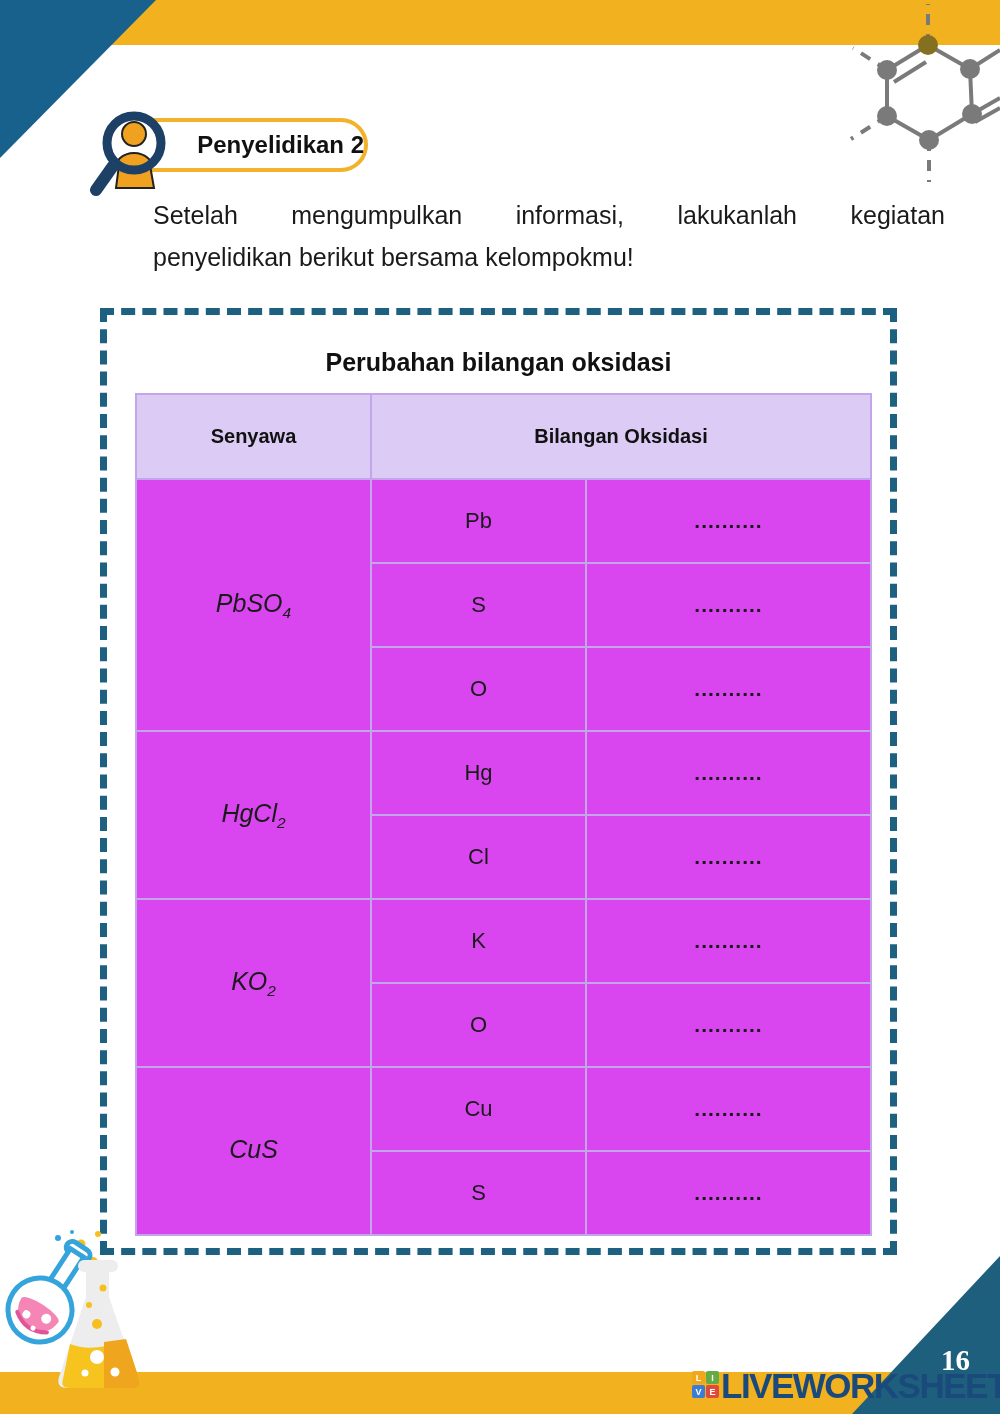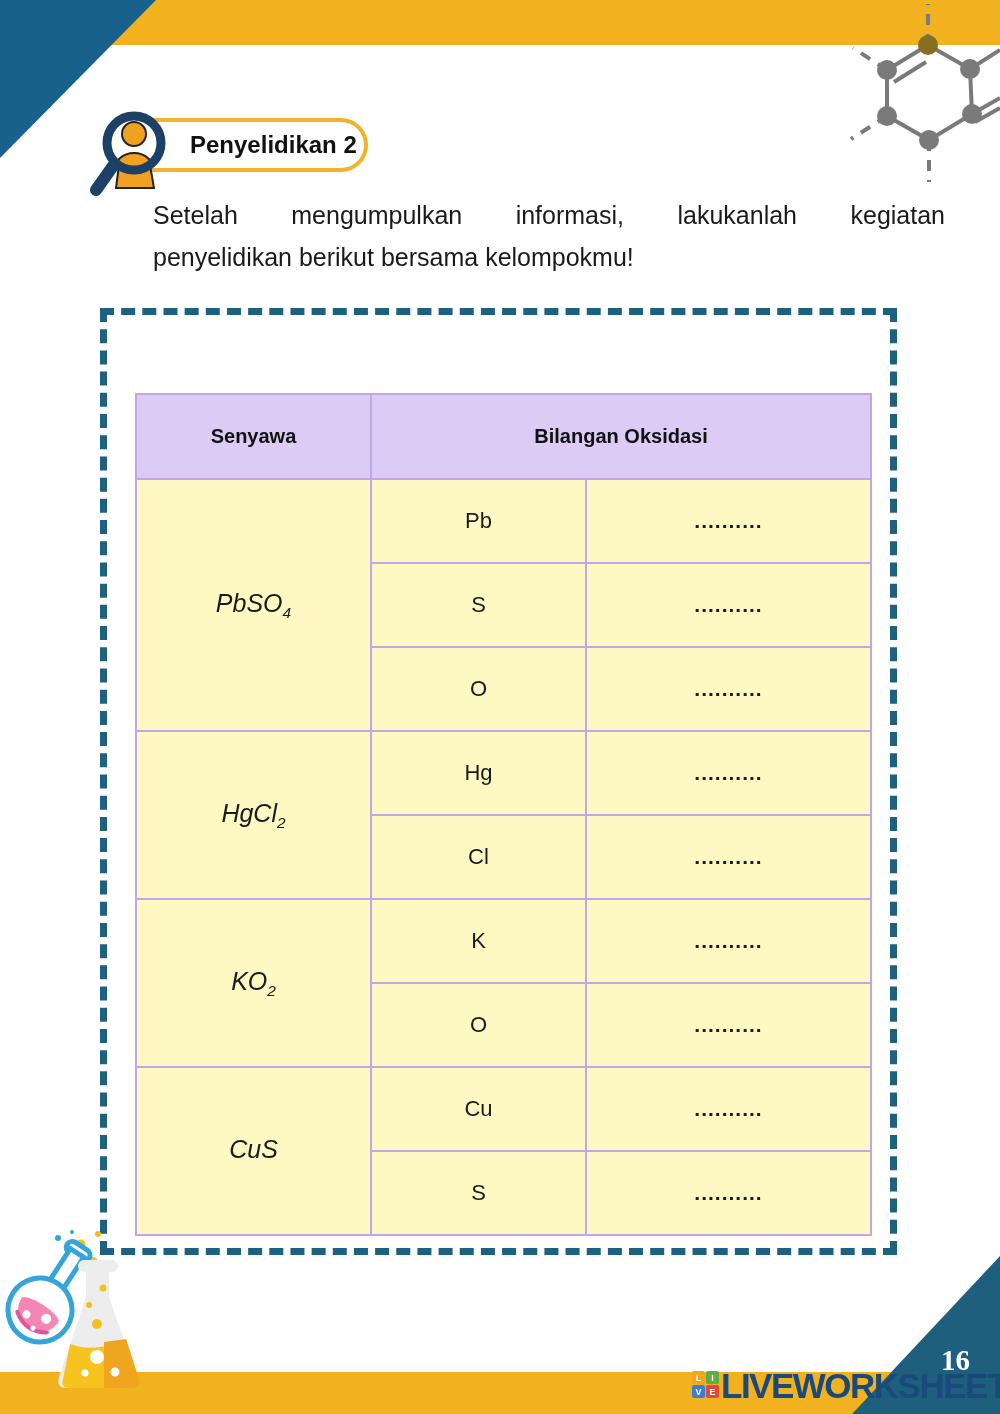--- a/index.html
+++ b/index.html
@@ -20,21 +20,21 @@
   }
   .molecule {
     position:absolute; left:822px; top:0; z-index:1;
   }
   
   .badge-wrap { position:absolute; left:88px; top:95px; z-index:3; }
   .badge-pill {
     position:absolute; left:32px; top:23px; width:248px; height:54px;
     background:#ffffff; border:4px solid #F3B229; border-radius:30px;
     display:flex; align-items:center; padding-left:66px;
-    font-size:24px; font-weight:bold; color:#111111;
+    font-size:24px; font-weight:bold; color:#111111;justify-content:flex-end;
   }
   .badge-icon { position:absolute; left:0; top:0; z-index:2; }
   
   .intro {
     position:absolute; left:105px; top:194px; width:792px;
     font-size:25px; color:#1a1a1a; line-height:42px;margin-left:48px;
   }
   .intro .l1 { text-align:justify; text-align-last:justify; }
   .intro .l2 { text-align:left; }
   
@@ -45,21 +45,21 @@
   .ws-title {
     margin-top:33px; text-align:center;
     font-size:25px; font-weight:bold; color:#111111;
   }
   table.ws-table {
     position:absolute; left:28px; top:78px;
     border-collapse:collapse; table-layout:fixed; width:735px;padding-left:20px;
   }
   .ws-table th, .ws-table td {
     border:2px solid #C3A6EA; text-align:center; vertical-align:middle;
-    background:#fef9c3;
+    background:#d946ef;
   }
   .ws-table th {
     background:#DCCBF5; font-size:20px; font-weight:bold; color:#111111;
     height:85px;
   }
   .ws-table tr.el-row { height:84px; }
   .col-compound { width:235px; }
   .col-element  { width:215px; }
   .col-answer   { width:285px; }
   .formula { font-size:25px; color:#1a1a1a;font-style:italic; }
@@ -162,20 +162,21 @@
       <line x1="25" y1="71" x2="8" y2="95" stroke="#1C4066" stroke-width="12" stroke-linecap="round"></line>
     </svg>
   </div>
 
   <div class="intro">
     <div class="l1">Setelah mengumpulkan informasi, lakukanlah kegiatan</div>
     <div class="l2">penyelidikan berikut bersama kelompokmu!</div>
   </div>
 
   <div class="ws-box">
+    <div class="ws-title">Perubahan bilangan oksidasi</div>
 
     <table class="ws-table">
       <colgroup>
         <col class="col-compound">
           <col class="col-element">
           <col class="col-answer">
       </colgroup>
       <tbody>
           <tr>
         <th>Senyawa</th>

